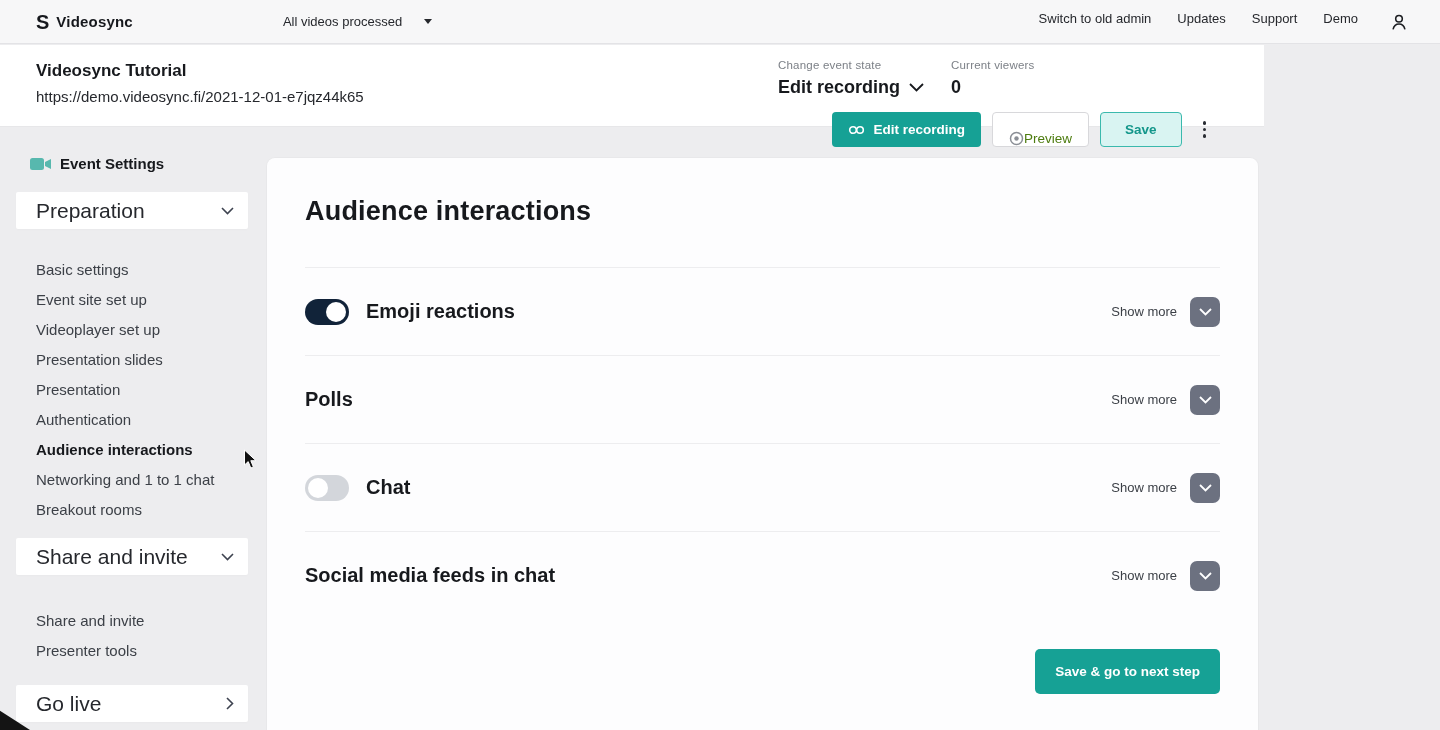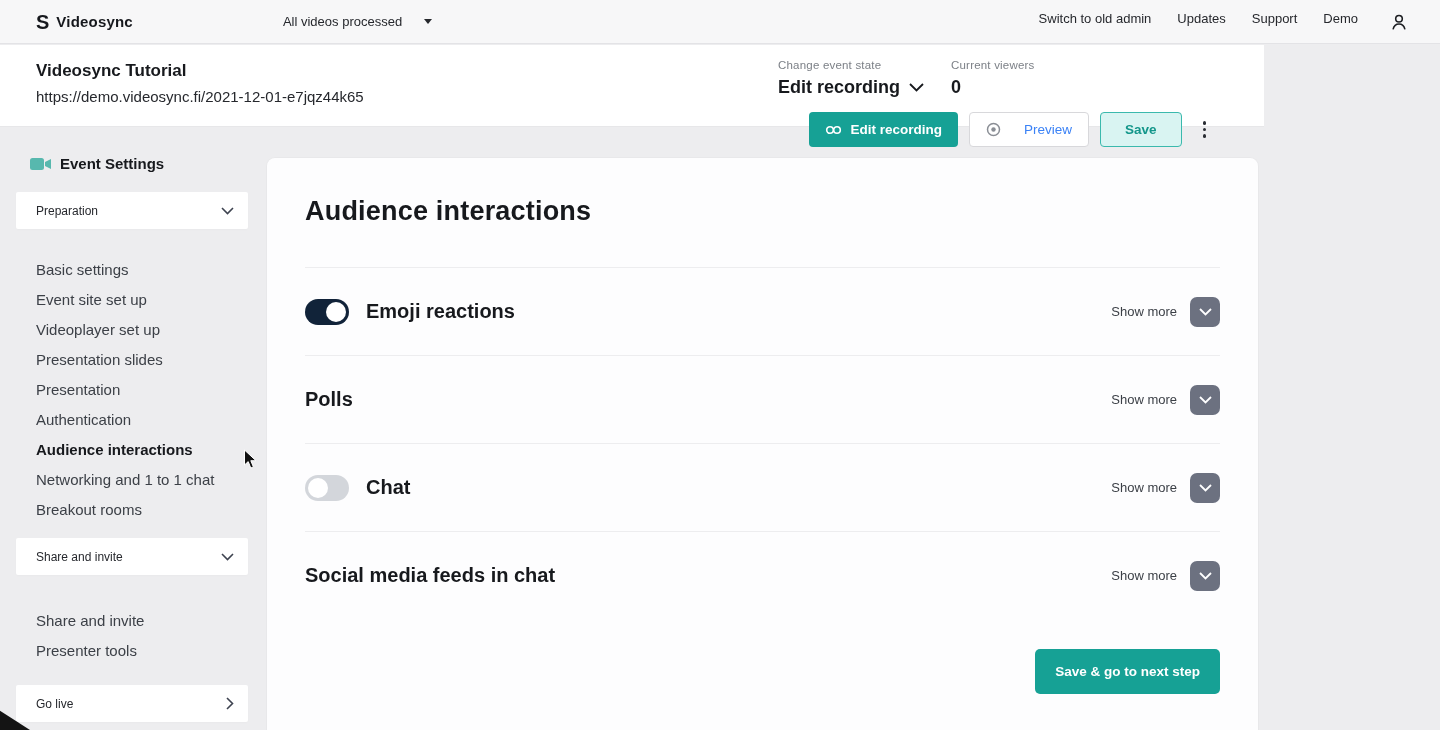--- a/index.html
+++ b/index.html
@@ -34,35 +34,35 @@
   .event-title { position:absolute; left:36px; top:16px; font-size:17px; font-weight:700; color:#17191d; }
   .event-url { position:absolute; left:36px; top:43px; font-size:15px; color:#26282d; }
   .state-block { position:absolute; left:778px; top:14px; }
   .small-label { font-size:11.5px; color:#7c8087; letter-spacing:.2px; }
   .state-value { margin-top:6px; font-size:18px; font-weight:700; color:#17191d; display:flex; align-items:center; gap:9px; cursor:pointer; }
   .viewers-block { position:absolute; left:951px; top:14px; }
   .viewers-value { margin-top:6px; font-size:18px; font-weight:700; color:#17191d; }
   .header-buttons { position:absolute; right:54px; top:67px; display:flex; align-items:center; gap:11px; }
   .btn { height:35px; border-radius:4px; font-size:13.5px; display:flex; align-items:center; justify-content:center; cursor:pointer; font-family:inherit; border:none; }
   .btn-teal { background:#16a195; color:#fff; padding:0 16px; gap:8px; font-weight:600; }
-  .btn-outline { background:#fff; border:1px solid #d8d8db; color:#3b82f6; padding:0 16px; gap:23px; }
+  .btn-outline { background:#fff; border:1px solid #d8d8db; color:#4d7c0f; padding:0 16px; gap:0;align-items:flex-end; }
   .btn-save { background:#d9f4f2; border:1px solid #3ab9ad; color:#13968a; padding:0 24px; font-weight:600; }
   .kebab { display:flex; flex-direction:column; gap:3px; margin-left:6px; cursor:pointer; padding:4px; }
   .kebab i { width:3.5px; height:3.5px; border-radius:50%; background:#2a2d33; }
 
   
   .sidebar { position:absolute; left:16px; top:155px; width:232px; }
   .sb-title { display:flex; align-items:center; gap:9px; padding-left:14px; margin-bottom:20px; }
   .sb-title span { font-size:15px; font-weight:700; color:#17191d; }
   .sb-card {
     background:#fff; height:37px; border-radius:2px; display:flex; align-items:center;
     justify-content:space-between; padding:0 14px 0 20px; cursor:pointer; margin-bottom:8px;
     box-shadow:0 1px 2px rgba(0,0,0,.02);
   }
-  .sb-card span { font-size:12px; color:#26282d; }
+  .sb-card span { font-size:21px; color:#26282d; }
   .sb-list { padding:17px 0 14px 20px; }
   .sb-item { font-size:15px; color:#3c4047; padding:6.5px 0; cursor:pointer; }
   .sb-item.active { font-weight:700; color:#17191d; }
   .sb-links { padding:22px 0 20px 20px; }
   .sb-link { font-size:15px; color:#3c4047; padding:6.5px 0; cursor:pointer; }
   .chev svg { display:block; }
 
   
   .main-card {
     position:absolute; left:266px; top:157px; width:993px; height:590px;

